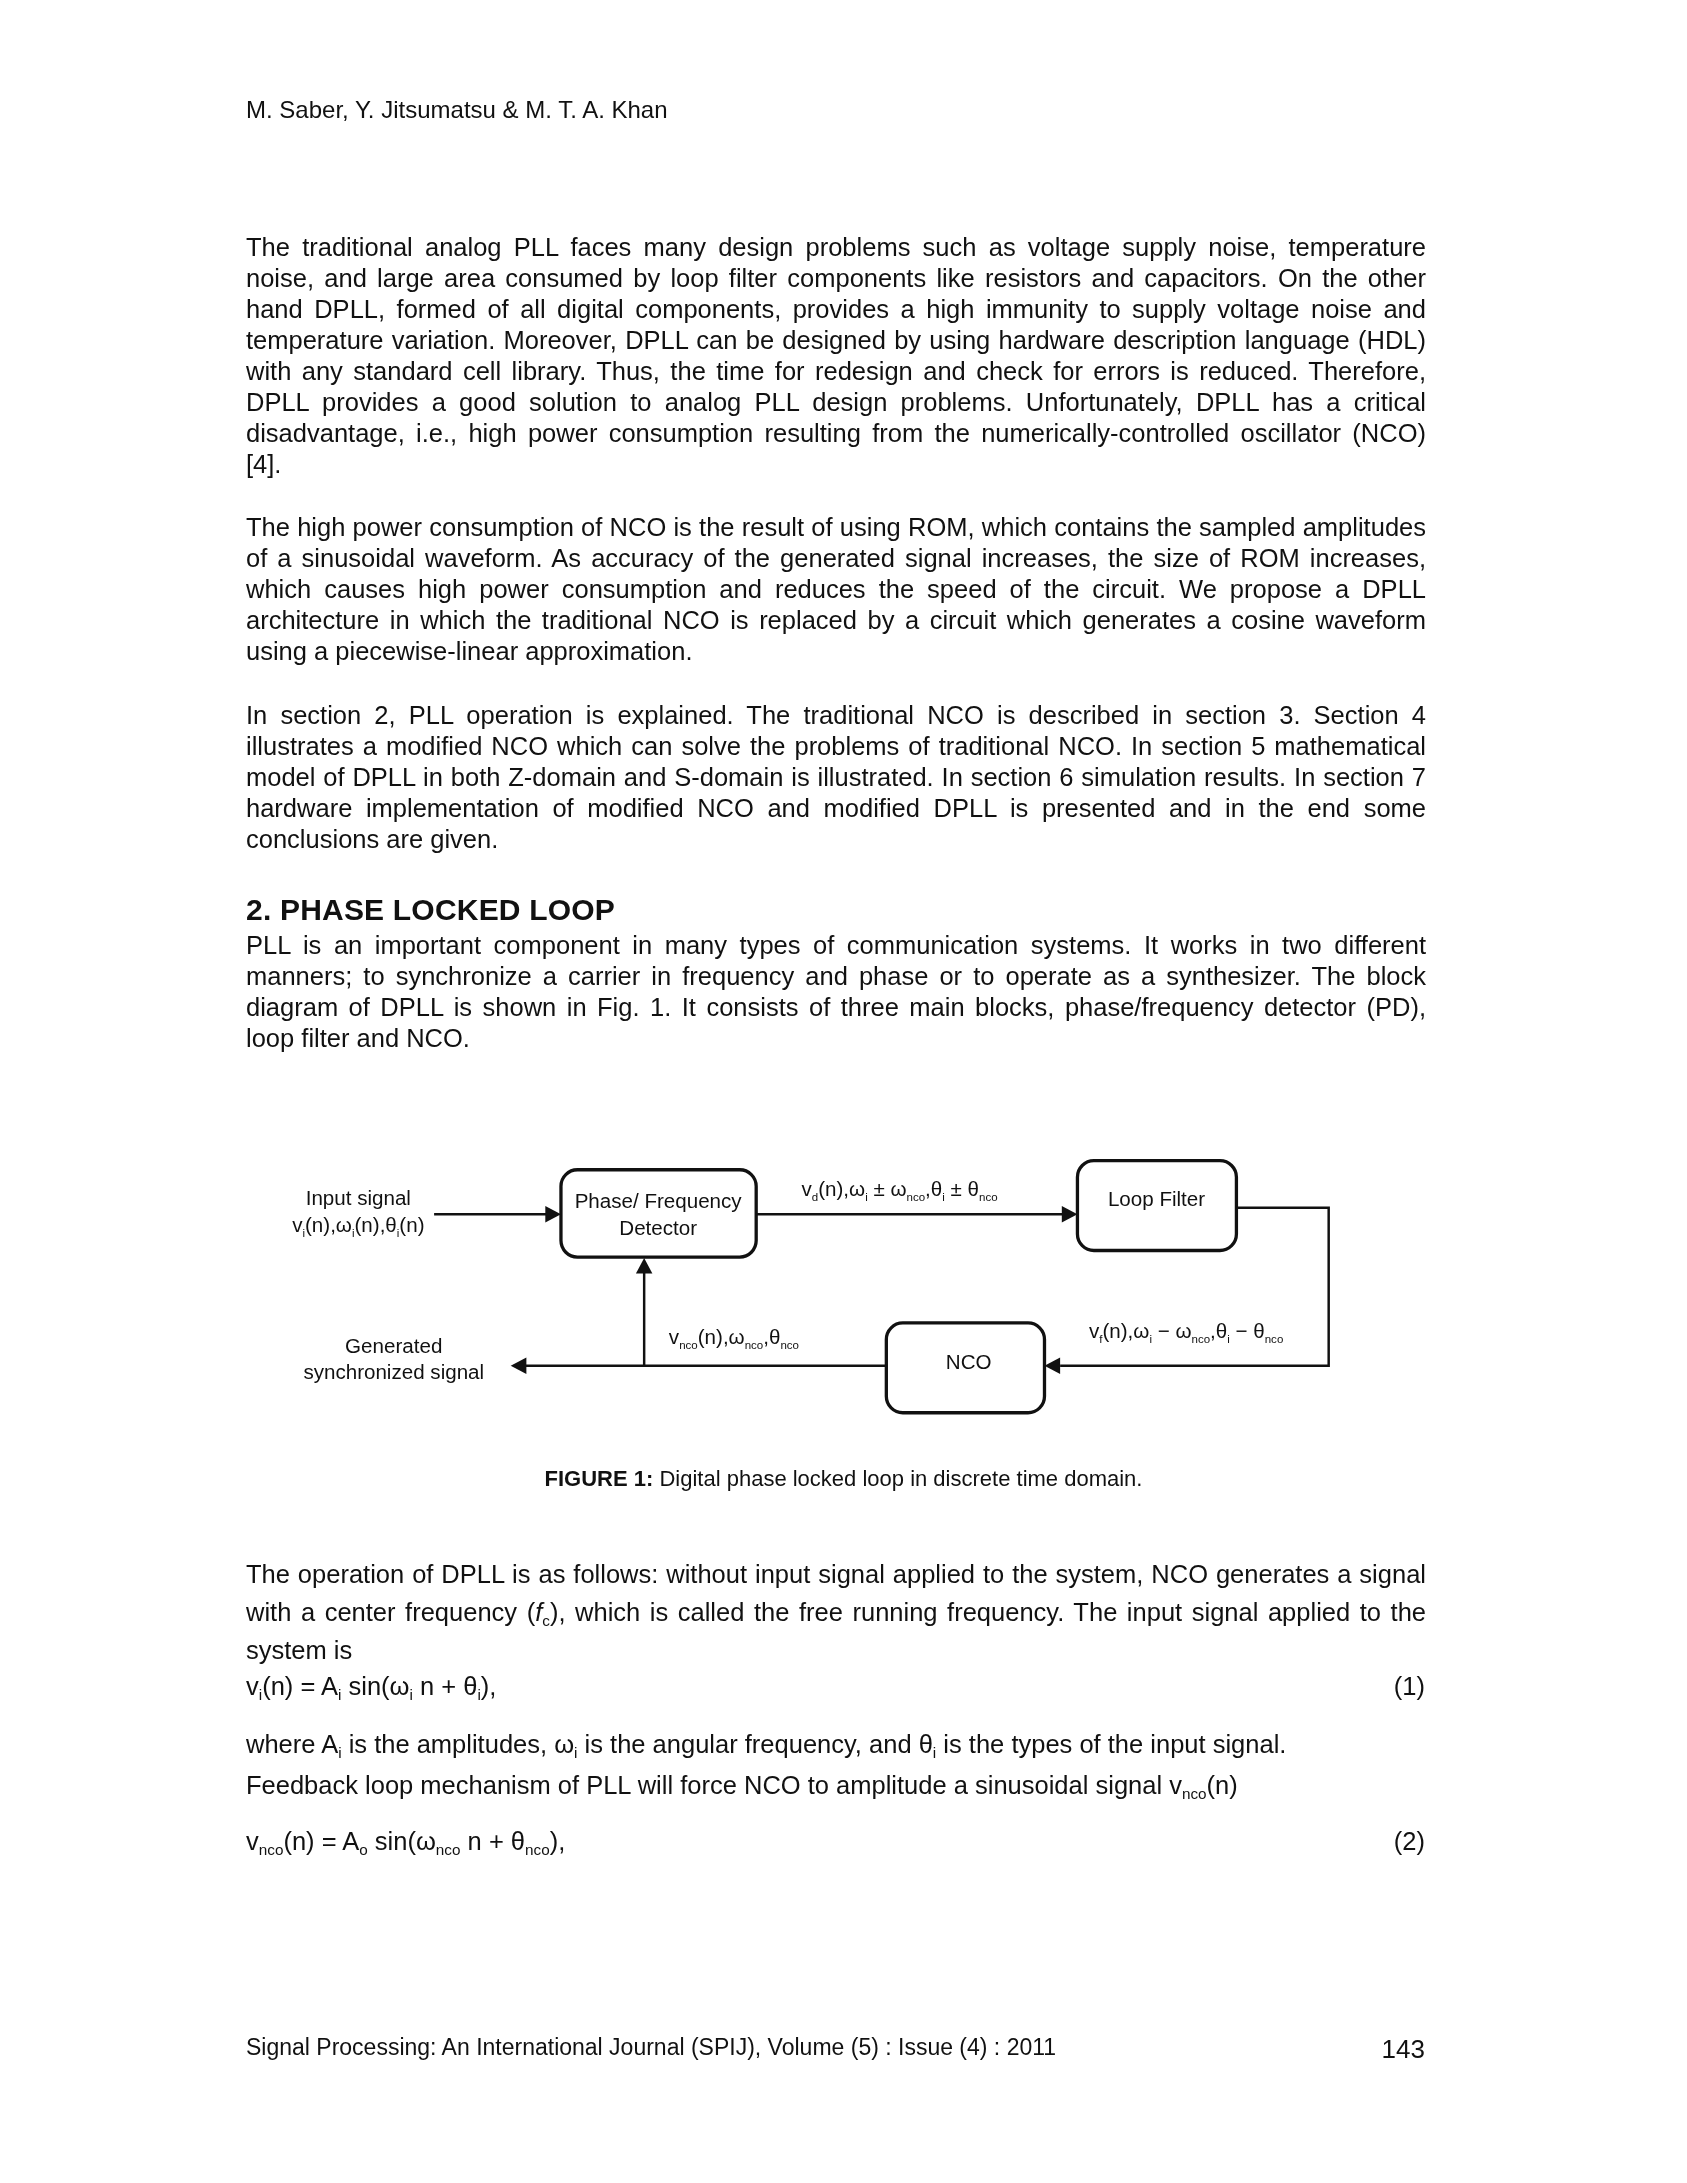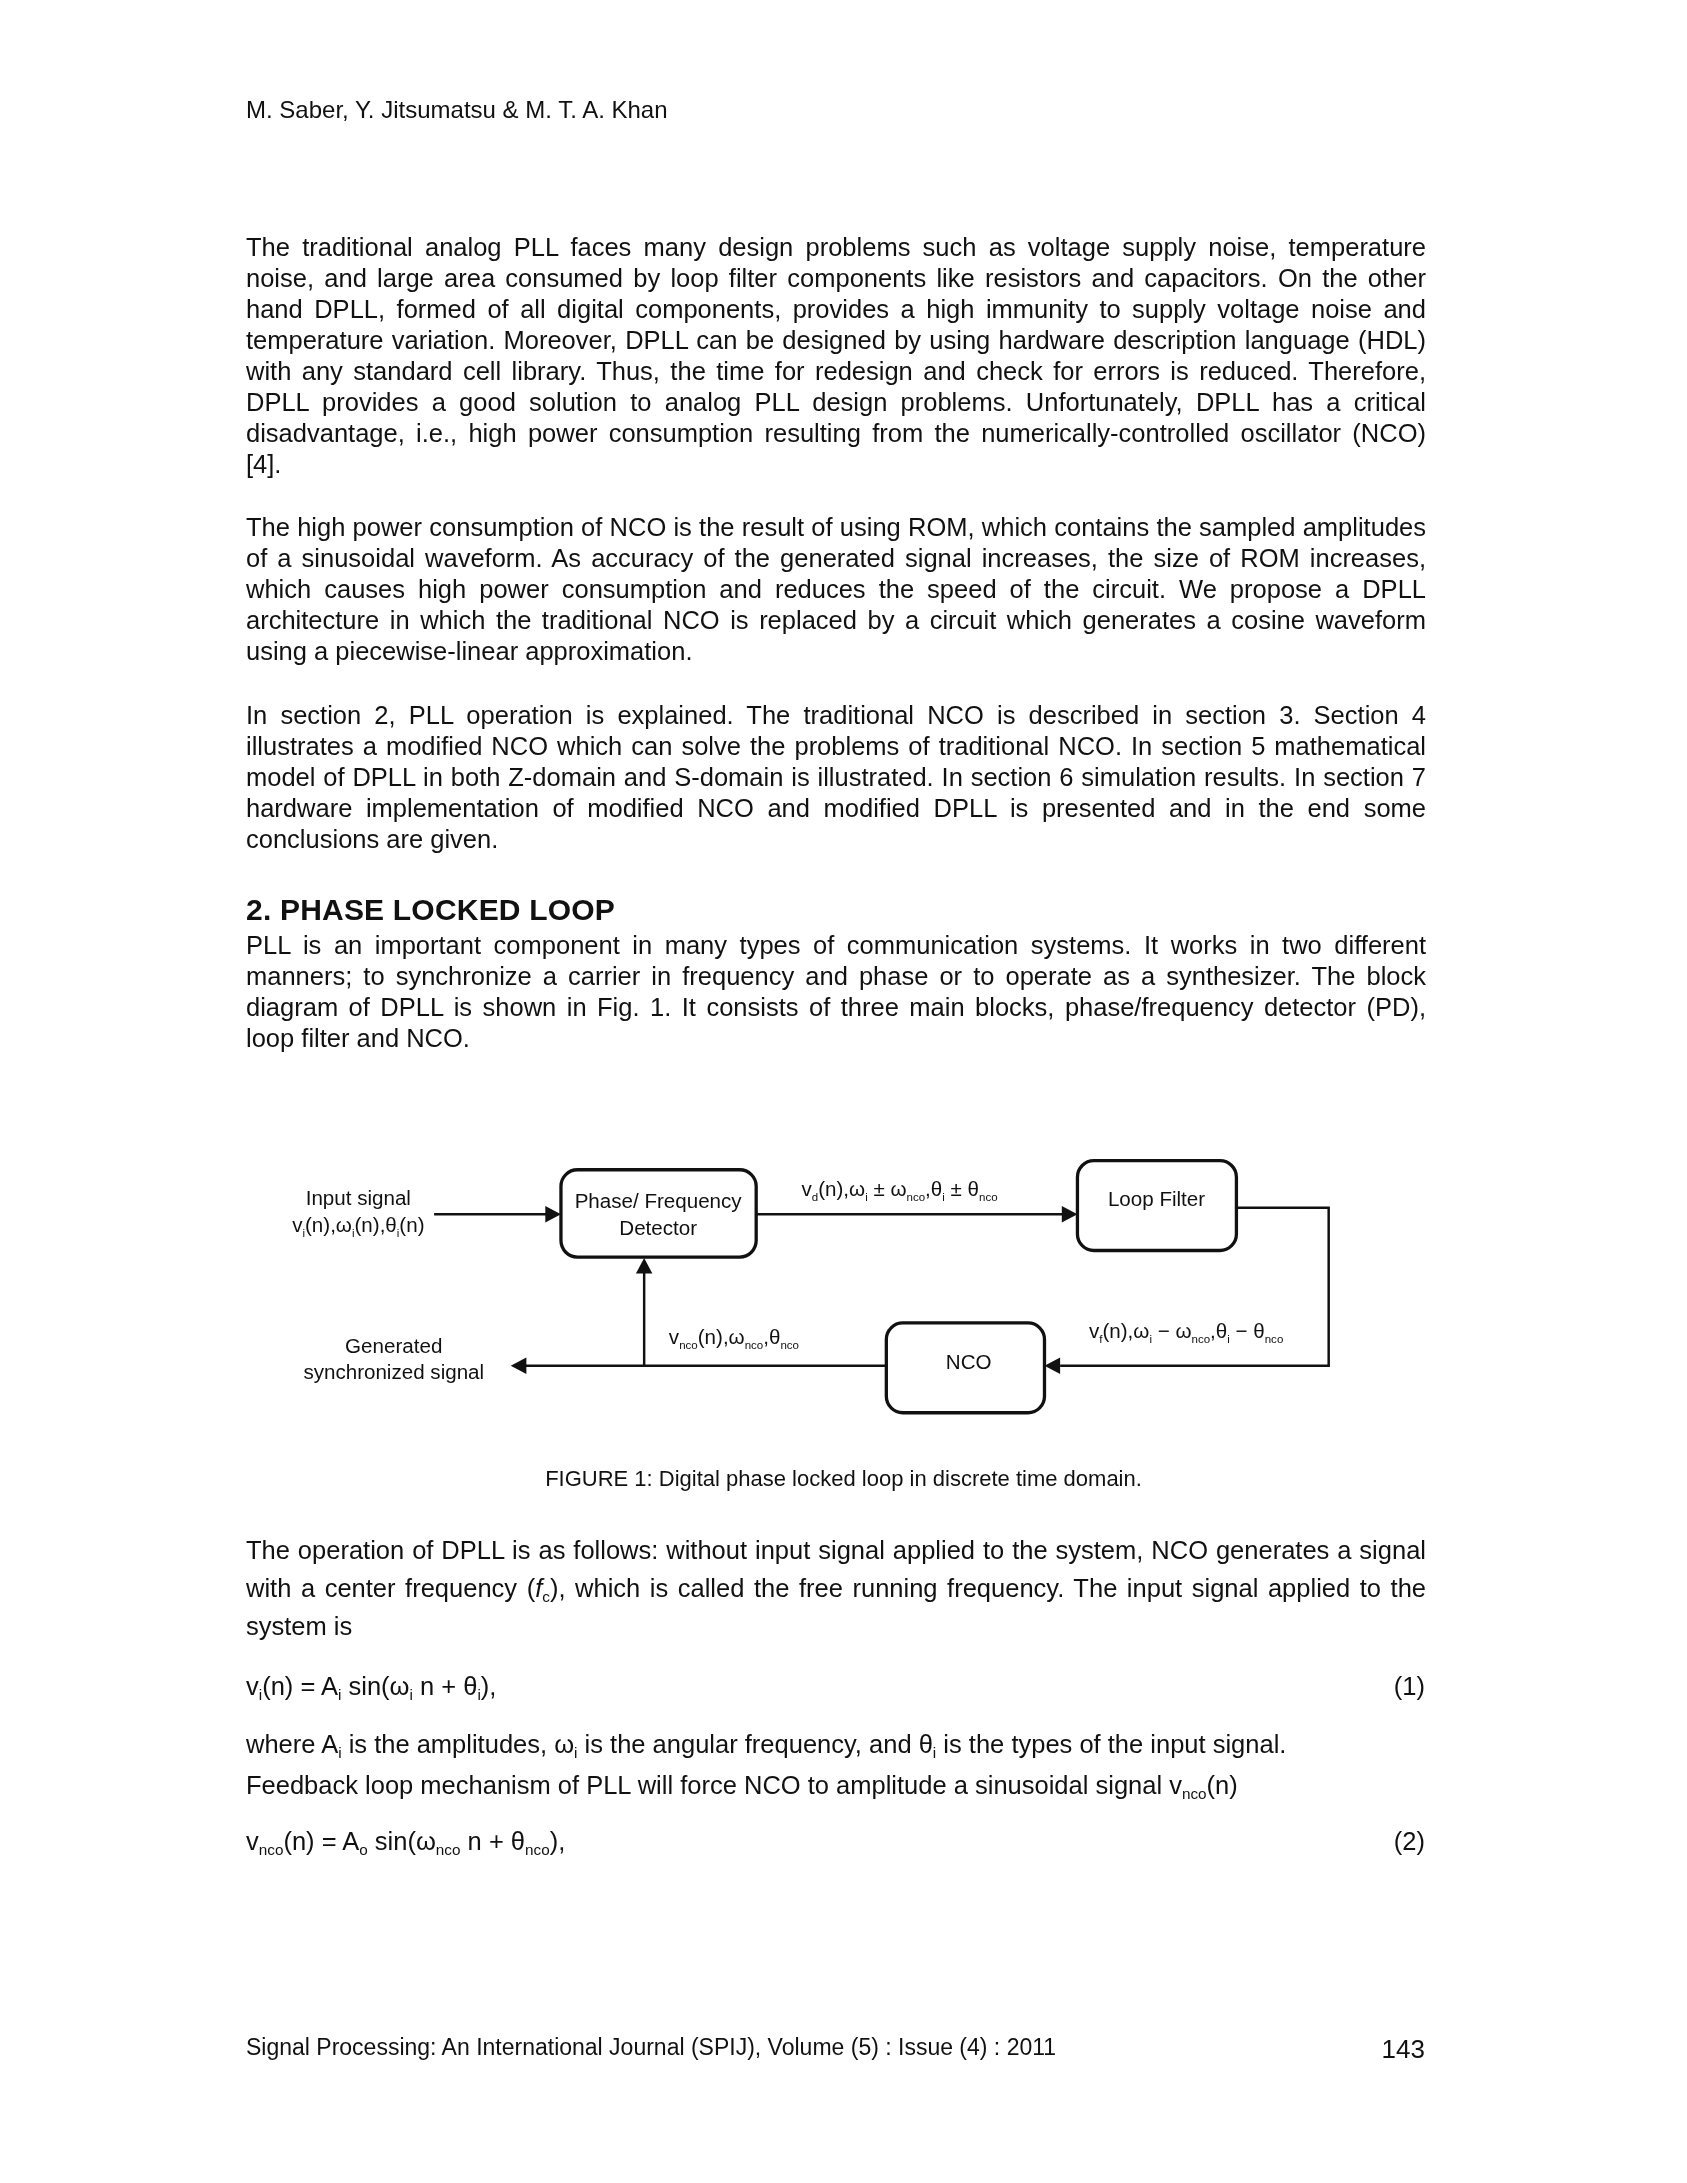--- a/index.html
+++ b/index.html
@@ -2,24 +2,24 @@
 <html style="font-size:13px"><head>
 <meta charset="utf-8">
 <style>
   html, body { margin:0; padding:0; background:#ffffff; }
   body { width:1687px; height:2183px; position:relative; overflow:hidden;
          font-family:"Liberation Sans", sans-serif; color:#111; }
   .abs { position:absolute; }
   .header { left:246px; top:96px; font-size:24px; }
   .para { position:absolute; left:246px; width:1180px; font-size:25.5px; line-height:31px;
           text-align:justify; text-align-last:left; margin:0; }
-  .para-wide { line-height:38px; }
+  .para-wide { line-height:38px;margin-top:24px; }
   .heading { left:246px; top:893px; font-size:30px; font-weight:bold; letter-spacing:0.2px; }
   .caption { left:0; width:1687px; top:1466px; font-size:22px; text-align:center; }
-  .caption b { font-weight:normal; }
+  .caption b { font-weight:bold; }
   .eq { position:absolute; left:246px; font-family:"Liberation Sans", sans-serif; font-size:25.5px; }
   .eqnum { position:absolute; right:262px; font-size:25.5px; }
   .footer { left:246px; top:2034px; font-size:23px; }
   .pagenum { right:262px; top:2034px; font-size:26px; }
   sub { font-size:0.6em; vertical-align:-0.35em; line-height:0; }
   .diagram { position:absolute; left:0; top:0; width:1687px; height:2183px; pointer-events:none; }
   .diagram text { font-family:"Liberation Sans", sans-serif; fill:#111; }
   .box { fill:#fff; stroke:#111; stroke-width:4; }
   .wire { stroke:#111; stroke-width:3; fill:none; }
   .arrow { fill:#111; }

